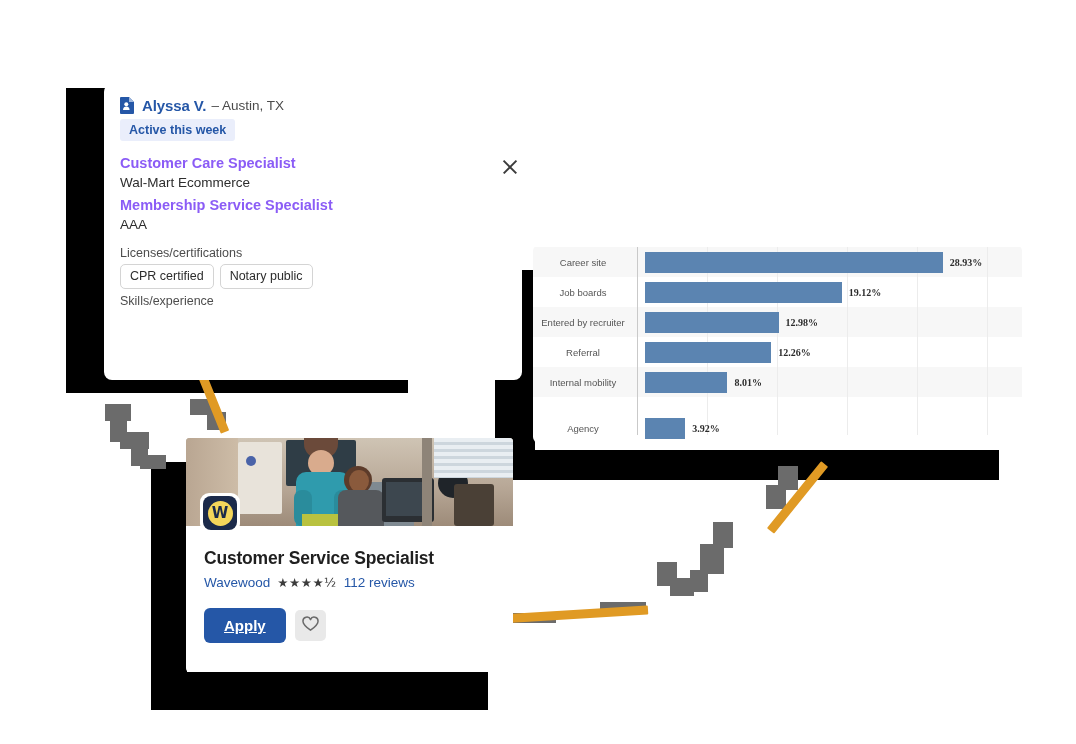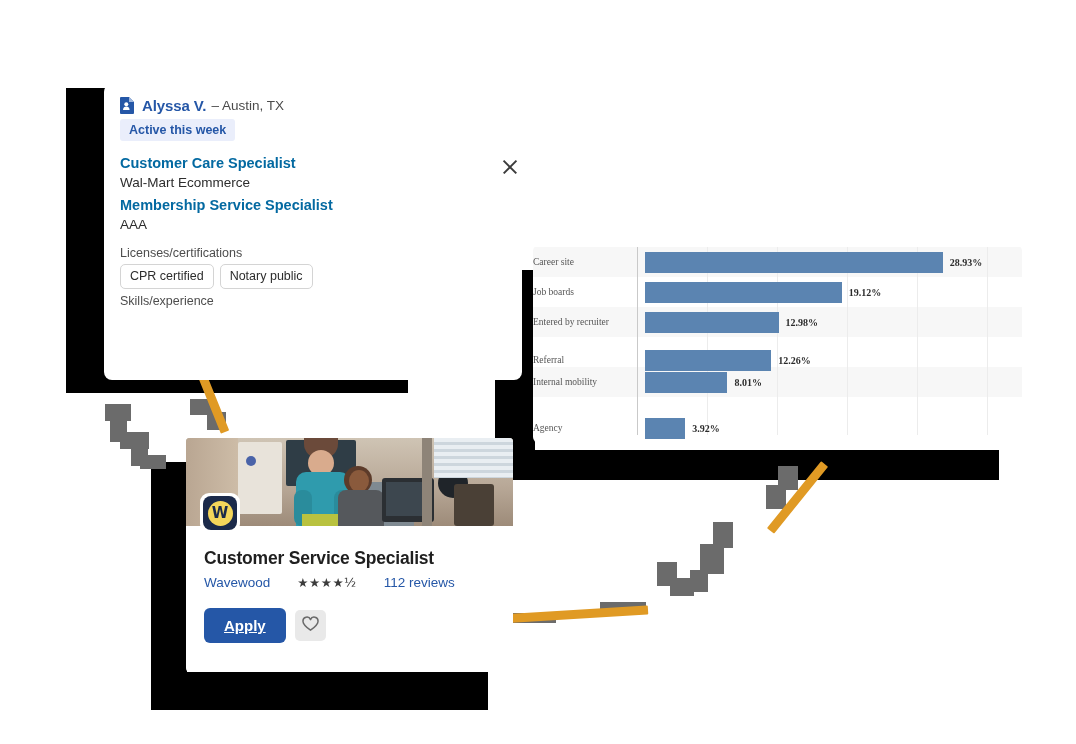--- a/index.html
+++ b/index.html
@@ -31,57 +31,57 @@
   .prof-loc{font-size:13.5px;color:#4b4b4b;margin-left:5px;}
   .close-x{position:absolute;left:397px;top:74px;width:18px;height:18px;cursor:pointer;}
   .close-x:before,.close-x:after{content:"";position:absolute;left:0;top:8px;width:18px;height:1.8px;background:#3b3b3b;}
   .close-x:before{transform:rotate(45deg);}
   .close-x:after{transform:rotate(-45deg);}
 
   .badge{position:absolute;left:16px;top:35px;background:#eaeefb;color:#2557A7;
     font-size:12.5px;font-weight:bold;padding:4px 9px;border-radius:3px;}
 
   .exp{position:absolute;left:16px;}
-  .exp .t{font-size:14.5px;font-weight:bold;color:#0369a1;line-height:19px;}
+  .exp .t{font-size:14.5px;font-weight:bold;color:#8b5cf6;line-height:19px;}
   .exp .s{font-size:13.5px;color:#2d2d2d;line-height:19px;}
 
   .sec-label{position:absolute;left:16px;font-size:12.5px;color:#4d4d4d;}
   .chiprow{position:absolute;left:16px;display:flex;gap:6px;flex-wrap:wrap;}
   .chip{border:1px solid #d4d4d4;border-radius:5px;background:#fff;
     font-size:12.5px;color:#2d2d2d;padding:4px 9px;line-height:15px;white-space:nowrap;}
   .chip.on{color:#1e7a46;border-color:#d4d4d4;}
   .chk{display:inline-block;margin-right:5px;color:#1e7a46;font-weight:bold;}
 
   
   #chart-card{left:533px;top:245px;width:489px;height:198px;border-radius:6px;overflow:hidden;}
   .chart-inner{position:absolute;left:0;top:0;right:0;bottom:0;}
   .band{position:absolute;left:0;right:0;background:#f7f7f7;}
   .vgrid{position:absolute;top:2px;bottom:8px;width:1px;background:#ececec;}
   .axis{position:absolute;left:104px;top:2px;bottom:8px;width:1px;background:#c9c9c9;}
   .brow{position:absolute;left:0;right:0;height:30px;display:flex;align-items:center;}
-  .blabel{width:100px;text-align:left;font-size:9.5px;color:#555;padding-right:8px;
-    font-family:Liberation Serif, serif;}
+  .blabel{width:100px;text-align:center;font-size:9.5px;color:#555;padding-right:8px;
+    font-family:Liberation Sans, sans-serif;}
   .bar{height:21px;background:#5b84b1;margin-left:4px;}
   .bval{font-size:10px;font-weight:bold;color:#2b2b2b;margin-left:7px;white-space:nowrap;
     font-family:Liberation Serif, serif;}
 
   
   #job-card{left:186px;top:438px;width:327px;height:234px;border-radius:4px;overflow:hidden;}
   .photo{position:absolute;left:0;top:0;width:327px;height:88px;overflow:hidden;background:#9a8d80;}
   .p-layer{position:absolute;}
   .logo{position:absolute;left:14px;top:55px;width:40px;height:40px;border-radius:9px;
     background:#ffffff;display:flex;align-items:center;justify-content:center;}
   .logo-in{width:34px;height:34px;border-radius:8px;background:#1b2a4a;
     display:flex;align-items:center;justify-content:center;}
   .logo-circ{width:25px;height:25px;border-radius:50%;background:#f4d65a;
     display:flex;align-items:center;justify-content:center;
     font-size:15px;font-weight:bold;color:#1b2a4a;font-family:"DejaVu Sans", sans-serif;}
   .job-body{position:absolute;left:18px;top:110px;right:12px;}
   .job-title{font-size:17.5px;font-weight:bold;color:#1f1f1f;letter-spacing:-.2px;}
-  .job-meta{display:flex;align-items:center;margin-top:6px;font-size:13.5px;gap:20px;}
+  .job-meta{display:flex;align-items:center;margin-top:6px;font-size:13.5px;}
   .company{color:#2557A7;}
   .stars{margin:0 7px;color:#3c3c3c;font-size:12.5px;letter-spacing:.5px;
     font-family:"DejaVu Sans", sans-serif;}
   .reviews{color:#2557A7;}
   .job-loc{font-size:13.5px;color:#3b3b3b;margin-top:5px;}
   .actions{display:flex;align-items:center;gap:9px;margin-top:18px;}
   .apply{background:#2557A7;color:#fff;font-size:15px;font-weight:bold;
     padding:9px 20px;border:none;border-radius:6px;cursor:pointer;
     font-family:"Liberation Sans", sans-serif;text-decoration:underline;}
   .save{width:31px;height:31px;border-radius:5px;background:#e9e9e9;border:none;
@@ -178,21 +178,21 @@
         <div class="brow" style="top: 32px;">
           <div class="blabel">Job boards</div>
           <div class="bar" style="width: 196.824px; background: rgb(91, 132, 177);"></div>
           <div class="bval">19.12%</div>
         </div>
         <div class="brow" style="top: 62px;">
           <div class="blabel">Entered by recruiter</div>
           <div class="bar" style="width: 133.618px; background: rgb(91, 132, 177);"></div>
           <div class="bval">12.98%</div>
         </div>
-        <div class="brow" style="top: 100px;">
+        <div class="brow" style="top: 92px;">
           <div class="blabel">Referral</div>
           <div class="bar" style="width: 126.206px; background: rgb(91, 132, 177);"></div>
           <div class="bval">12.26%</div>
         </div>
         <div class="brow" style="top: 122px;">
           <div class="blabel">Internal mobility</div>
           <div class="bar" style="width: 82.4559px; background: rgb(91, 132, 177);"></div>
           <div class="bval">8.01%</div>
         </div>
         <div class="brow" style="top: 168px;">

